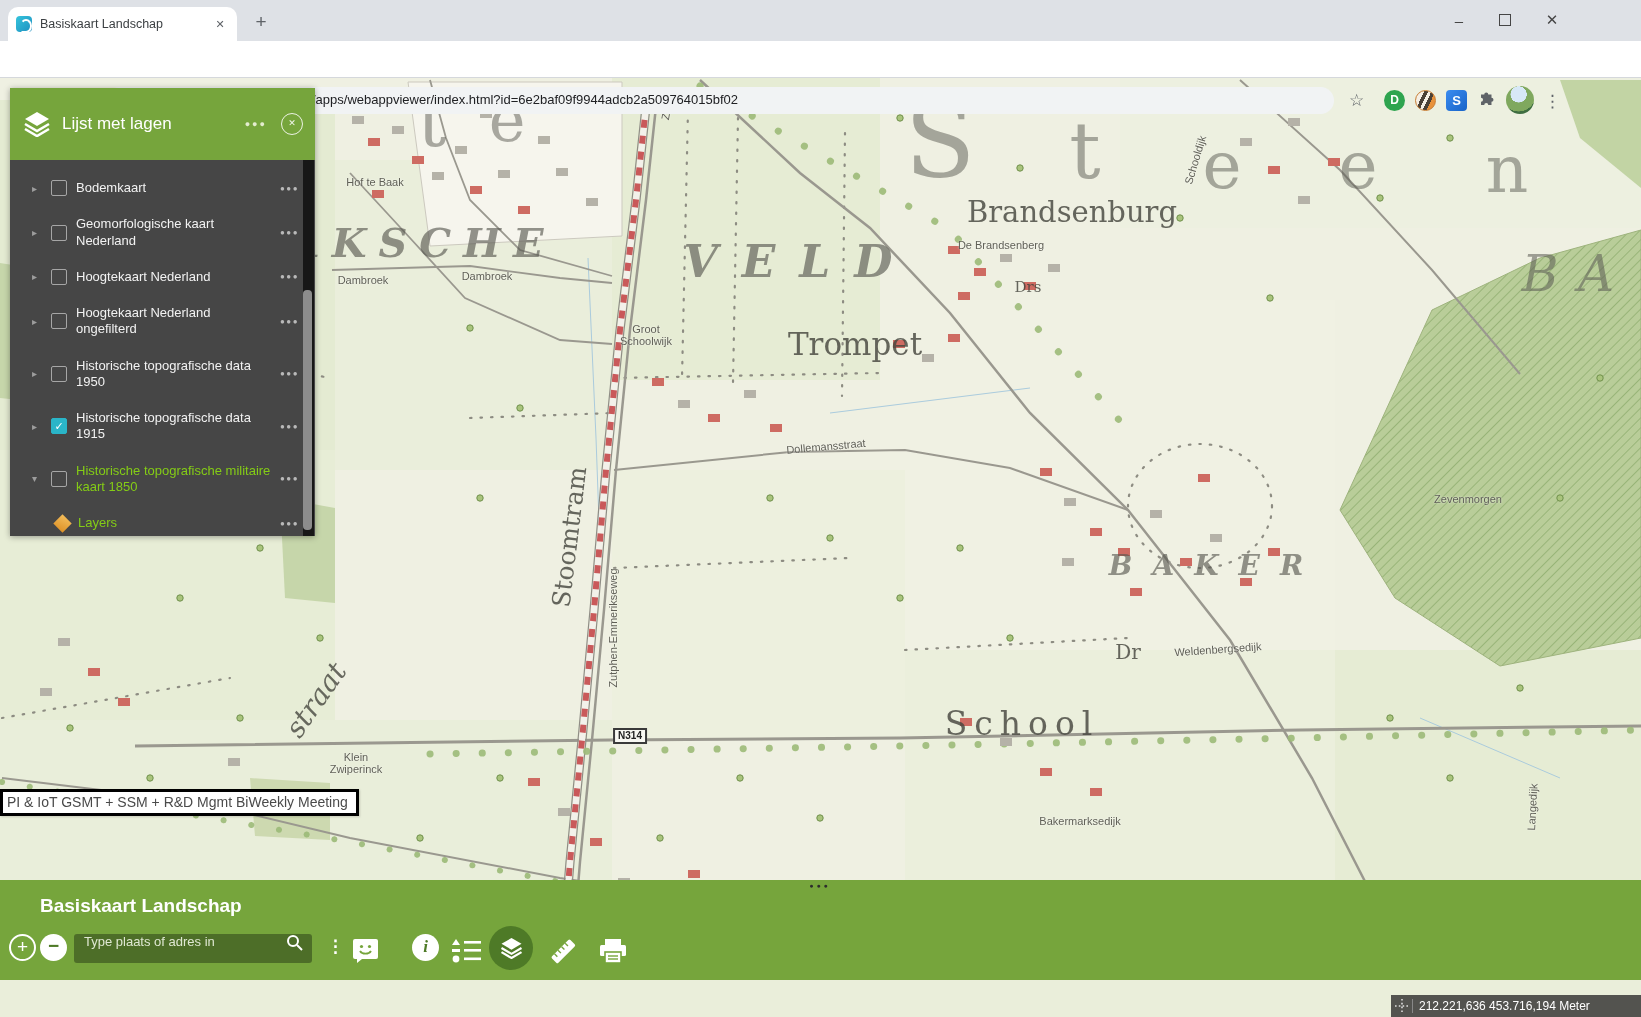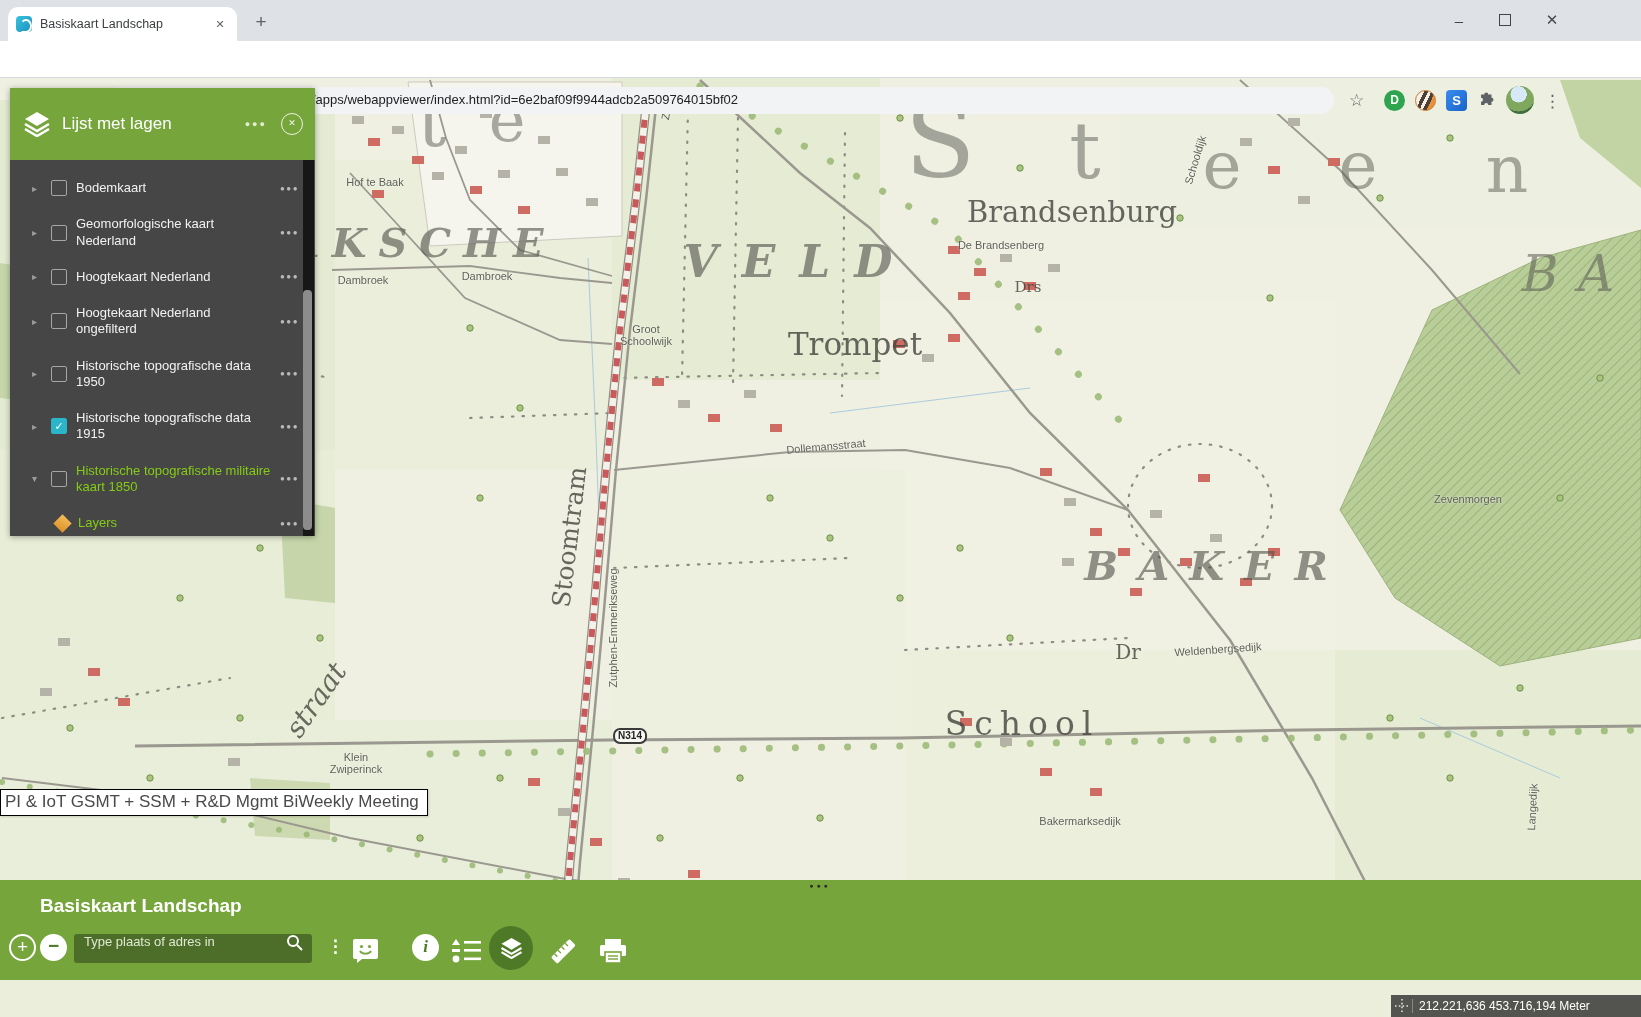--- a/index.html
+++ b/index.html
@@ -41,21 +41,21 @@
   
   .map{position:absolute;left:0;top:78px;width:1641px;height:939px;overflow:hidden;background:#eff0e2;}
   .map-labels{position:absolute;left:0;top:78px;width:1641px;height:939px;overflow:hidden;pointer-events:none;}
   .mlabel{position:absolute;white-space:nowrap;text-align:center;line-height:1.05;}
   .mlabel.small{font-size:11px;color:#5f5f56;text-shadow:0 0 2px rgba(255,255,255,.85);}
   .mlabel.serif{font-family:"DejaVu Serif","Liberation Serif",serif;color:rgba(70,70,62,.82);}
   .mlabel.serif-it{font-family:"DejaVu Serif","Liberation Serif",serif;font-style:italic;color:rgba(70,70,62,.8);}
   .mlabel.giant{font-family:"DejaVu Serif","Liberation Serif",serif;color:rgba(90,90,82,.5);}
   .mlabel.giant-it{font-family:"DejaVu Serif","Liberation Serif",serif;font-style:italic;color:rgba(90,90,82,.55);}
   .mlabel.spread-it{font-family:"DejaVu Serif","Liberation Serif",serif;font-style:italic;font-weight:600;color:rgba(88,88,80,.64);}
-  .mlabel.shield{font-size:10px;font-weight:bold;color:#222;background:#f8f8f2;border:2px solid #3a3a3a;border-radius:7px;padding:0 3px;line-height:12px;}
+  .mlabel.shield{font-size:10px;font-weight:bold;color:#222;background:#f8f8f2;border:2px solid #3a3a3a;border-radius:0;padding:0 3px;line-height:12px;}
 
   
   .panel{position:absolute;left:10px;top:88px;width:305px;box-shadow:0 1px 6px rgba(0,0,0,.35);}
   .panel-head{height:72px;background:var(--accent-green);display:flex;align-items:center;padding:0 12px;box-sizing:border-box;}
   .panel-title{color:#fff;font-size:17px;margin-left:10px;flex:1;}
   .panel-dots{color:#e4eccf;font-size:9px;letter-spacing:2px;margin-right:14px;}
   .panel-close{width:20px;height:20px;border:1.6px solid rgba(255,255,255,.85);border-radius:50%;
       color:rgba(255,255,255,.9);font-size:9px;text-align:center;line-height:19px;}
   .panel-body{position:relative;background:var(--panel-bg);height:376px;padding-top:10px;box-sizing:border-box;overflow:hidden;}
   .lrow{display:flex;align-items:center;gap:9px;padding:10px 16px 10px 22px;}
@@ -65,22 +65,22 @@
   .cb.on{background:var(--checkbox-teal);border-color:var(--checkbox-teal);}
   .lrow .lbl{flex:1;color:#f2f2f2;font-size:13px;line-height:1.25;}
   .lrow.dis .lbl{color:#84cc16;}
   .rdots{color:#b9b9b9;font-size:8px;letter-spacing:1.5px;}
   .lrow.sub{padding-left:46px;}
   .diamond{width:13px;height:13px;transform:rotate(45deg);background:linear-gradient(160deg,#f3bd5a,#dd9127);flex:0 0 13px;}
   .scrolltrack{position:absolute;right:1px;top:0;bottom:0;width:11px;background:#171717;}
   .scrollthumb{position:absolute;right:2px;top:130px;width:9px;height:240px;background:#8c8c8c;border-radius:4px;}
 
   
-  .tooltip{position:absolute;left:0;top:789px;background:#fff;border:1px solid #000000;color:#4a4a4a;
-      font-size:17px;padding:2px 8px 3px 4px;white-space:nowrap;box-shadow:1px 1px 2px rgba(0,0,0,.15);}
+  .tooltip{position:absolute;left:0;top:789px;background:#fff;border:3px solid #000000;color:#4a4a4a;
+      font-size:14px;padding:2px 8px 3px 4px;white-space:nowrap;box-shadow:1px 1px 2px rgba(0,0,0,.15);}
 
   
   .footer{position:absolute;left:0;top:880px;width:1641px;height:100px;background:var(--accent-green);}
   .footer-dots{position:absolute;left:800px;top:0;width:40px;text-align:center;color:#2d2d2d;font-size:9px;letter-spacing:3px;line-height:12px;}
   .footer-title{position:absolute;left:40px;top:15px;color:#fff;font-weight:bold;font-size:19px;}
   .tool{position:absolute;top:54px;}
   .circle27{width:27px;height:27px;border-radius:50%;text-align:center;line-height:26px;box-sizing:border-box;}
   .zoomin{left:9px;border:2px solid #fff;color:#fff;font-size:19px;line-height:22px;}
   .zoomout{left:40px;background:#fff;color:var(--dark-green);font-size:19px;font-weight:bold;line-height:24px;}
   .searchbox{left:74px;width:238px;height:29px;background:var(--search-green);border-radius:3px;display:flex;align-items:flex-start;}
@@ -308,21 +308,21 @@
     </div>
     <div class="mlabel giant-it" style="left: 1596px; top: 196px; font-size: 50px; transform: translate(-50%, -50%);">
       <div>A</div>
     </div>
     <div class="mlabel spread-it" style="left: 422px; top: 165px; font-size: 40px; letter-spacing: 12px; transform: translate(-50%, -50%);">
       <div>AKSCHE</div>
     </div>
     <div class="mlabel spread-it" style="left: 800px; top: 184px; font-size: 44px; letter-spacing: 24px; transform: translate(-50%, -50%);">
       <div>VELD</div>
     </div>
-    <div class="mlabel spread-it" style="left: 1216px; top: 488px; font-size: 40px; letter-spacing: 20px; transform: translate(-50%, -50%); text-align: right;">
+    <div class="mlabel spread-it" style="left: 1216px; top: 488px; font-size: 28px; letter-spacing: 20px; transform: translate(-50%, -50%); text-align: right;">
       <div>BAKER</div>
     </div>
     <div class="mlabel serif" style="left: 1072px; top: 134px; font-size: 29px; transform: translate(-50%, -50%);">
       <div>Brandsenburg</div>
     </div>
     <div class="mlabel serif" style="left: 855px; top: 266px; font-size: 31px; transform: translate(-50%, -50%);">
       <div>Trompet</div>
     </div>
     <div class="mlabel serif" style="left: 1022px; top: 646px; font-size: 33px; letter-spacing: 7px; transform: translate(-50%, -50%);">
       <div>School</div>

